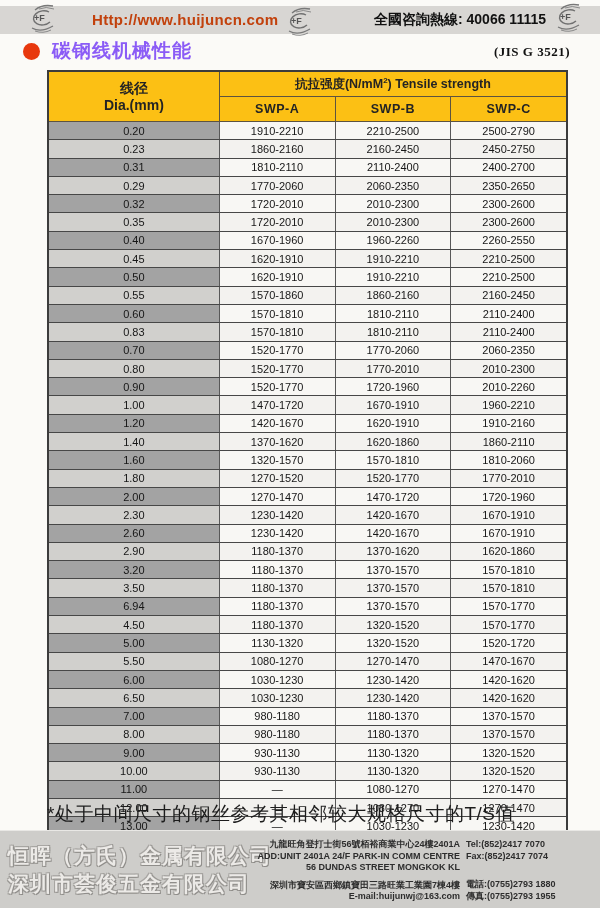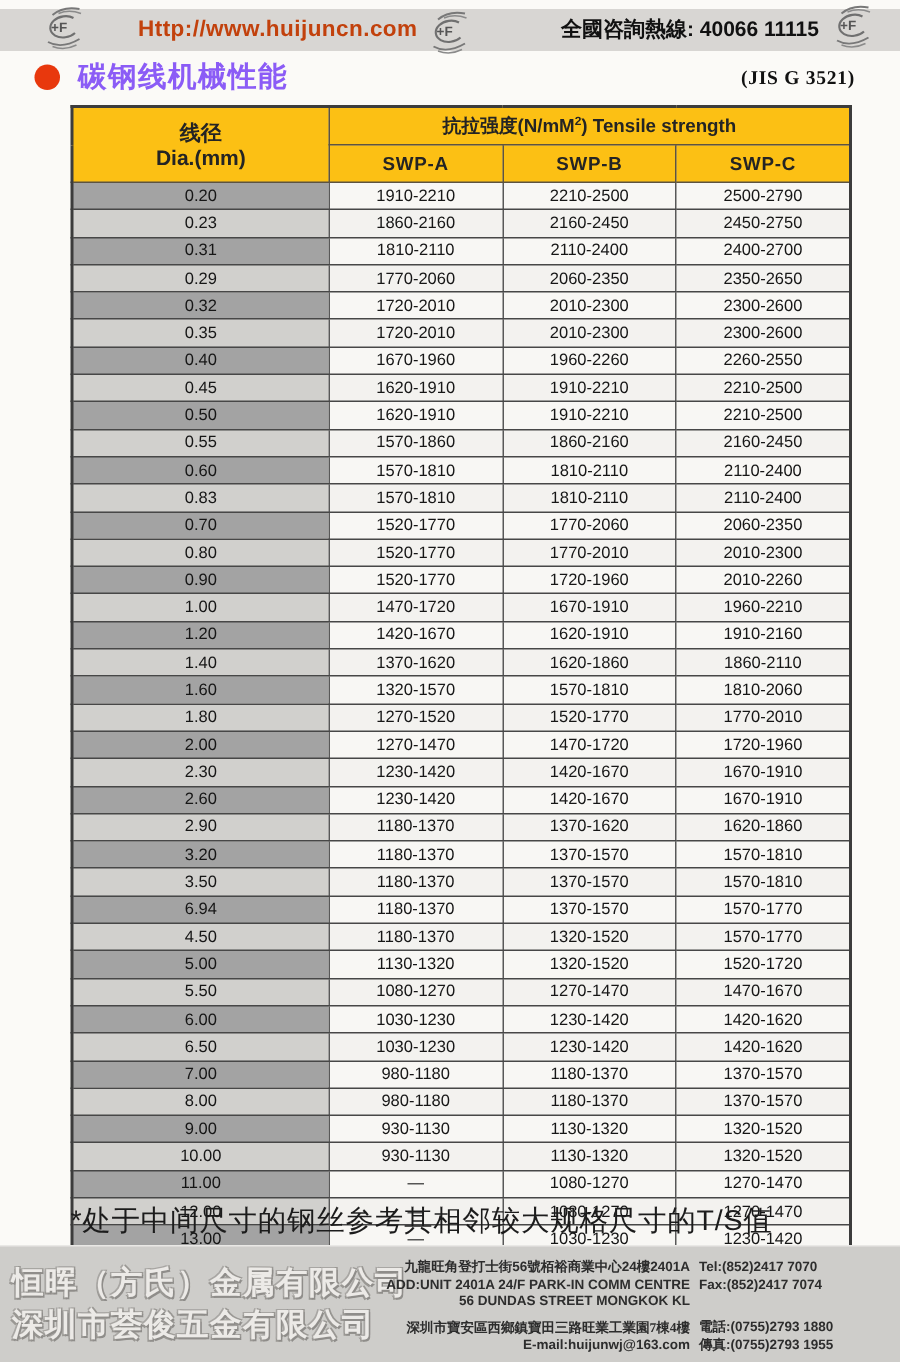--- a/index.html
+++ b/index.html
@@ -83,21 +83,21 @@
     font-size:21px;font-weight:bold;line-height:28px;white-space:nowrap;
     color:#eceae7;letter-spacing:1px;
     text-shadow:1px 1px 0 #8f8d8a, -1px -1px 0 #a8a6a3, 1px -1px 0 #9a9894, -1px 1px 0 #9a9894;
   }
   .footer-mid{width:208px;padding-top:8px;box-sizing:border-box;text-align:right;}
   .footer-right{flex:1;padding-top:8px;padding-left:6px;box-sizing:border-box;}
   .small-line{
     font-size:9px;font-weight:bold;color:#2d2d2d;line-height:11.5px;
     white-space:nowrap;
   }
-  .gap-above{margin-top:6px;font-family:Liberation Serif, serif;}
+  .gap-above{margin-top:6px;}
 </style>
 </head>
 <body>
 
 <div class="header-bar">
   <svg class="hf-logo logo-1" width="34" height="32" viewBox="0 0 34 32">
     <path d="M10 7 Q17 1 28 3" stroke="#787878" fill="none" stroke-width="1.3"></path>
     <path d="M14 6 Q21 3 29 6" stroke="#8a8a8a" fill="none" stroke-width="1"></path>
     <path d="M24 9 A 9.5 7 -10 1 0 25 19" stroke="#707070" fill="none" stroke-width="1.4"></path>
     <text x="9" y="18" font-size="9" font-weight="bold" fill="#555">+F</text>

